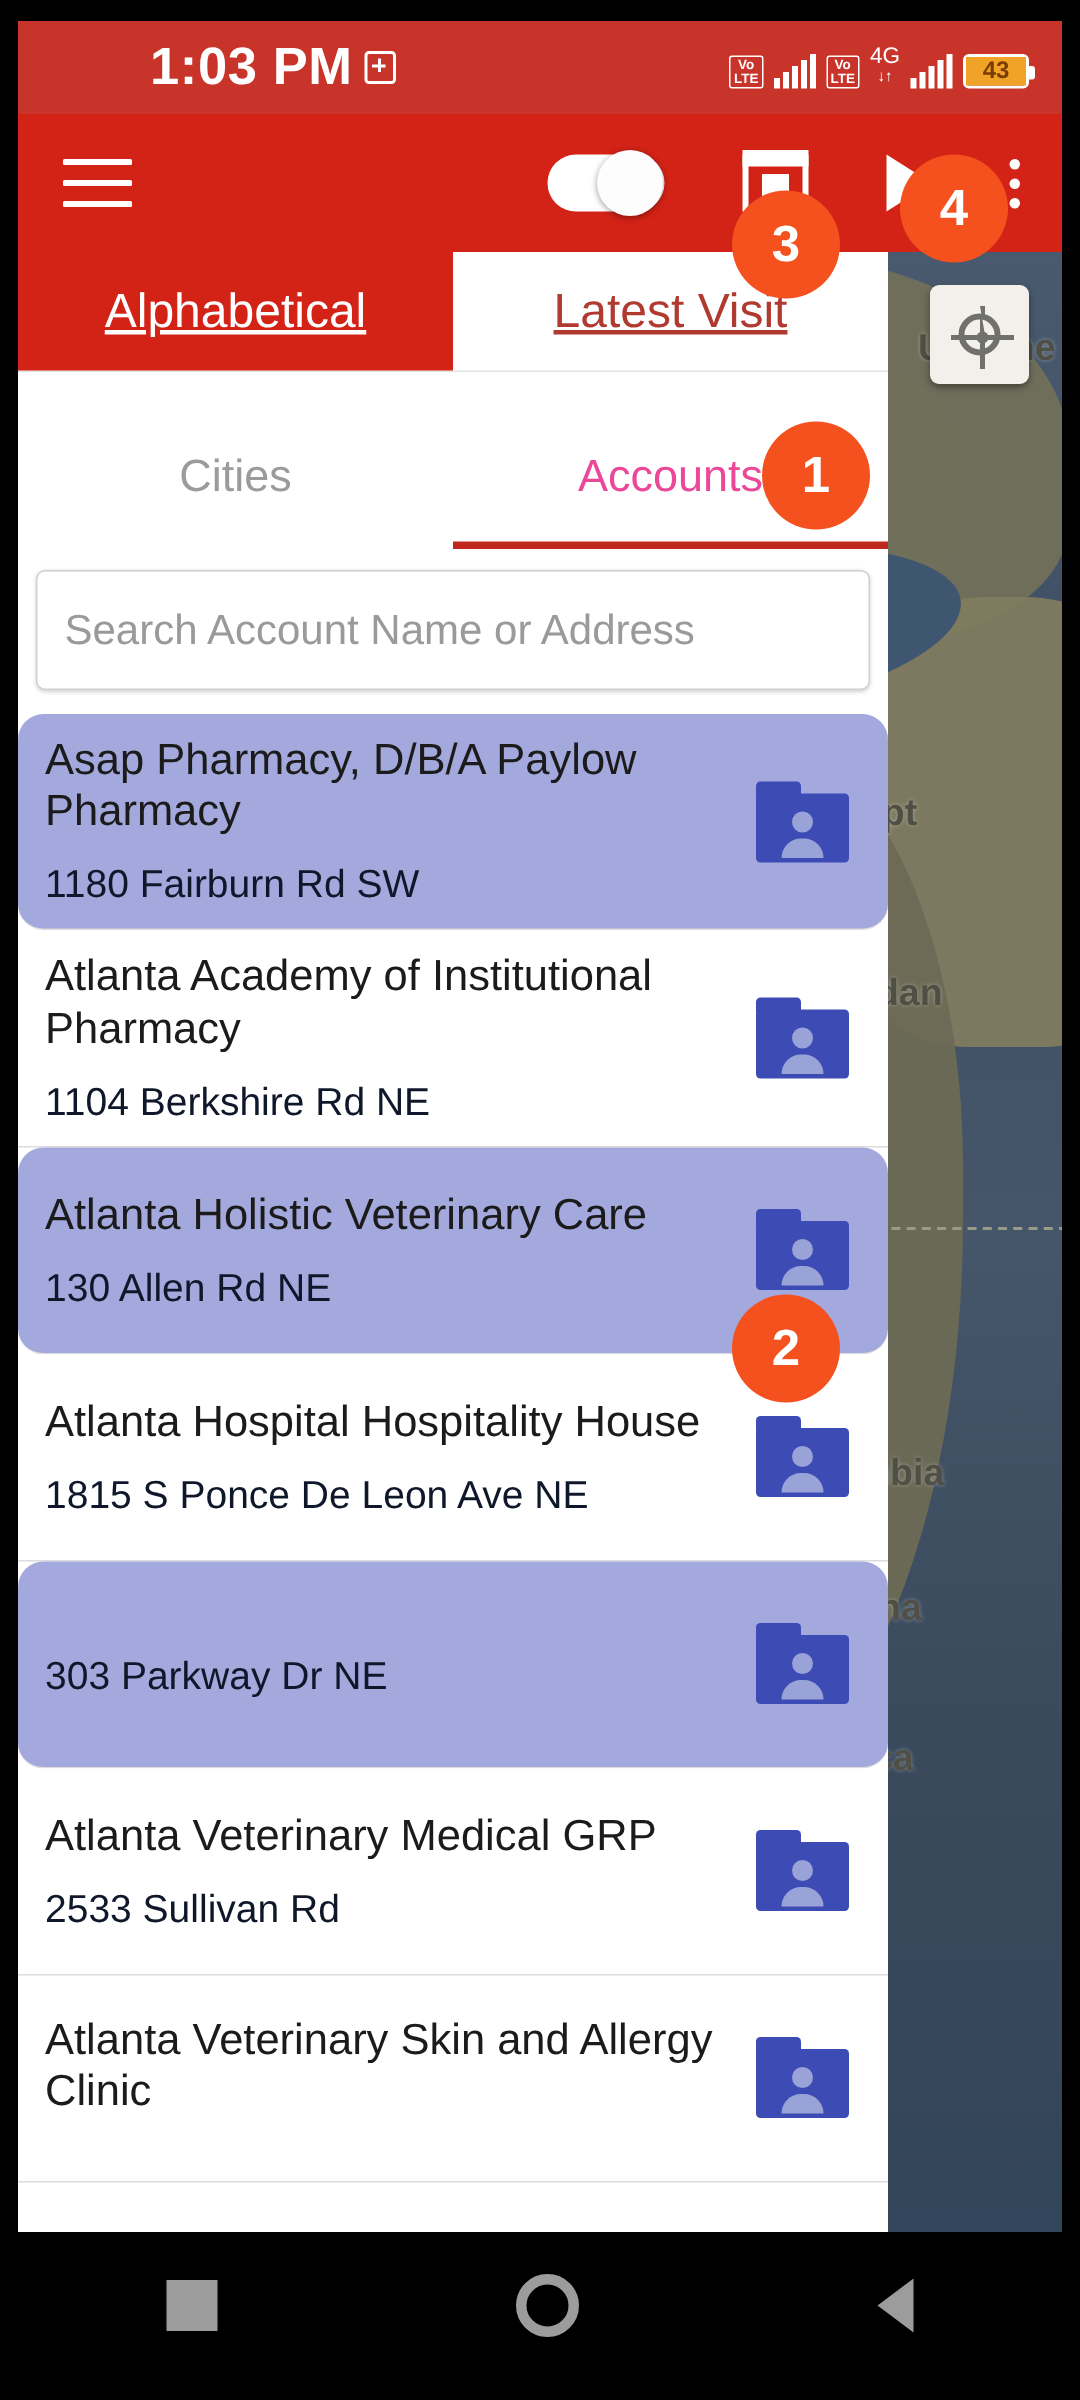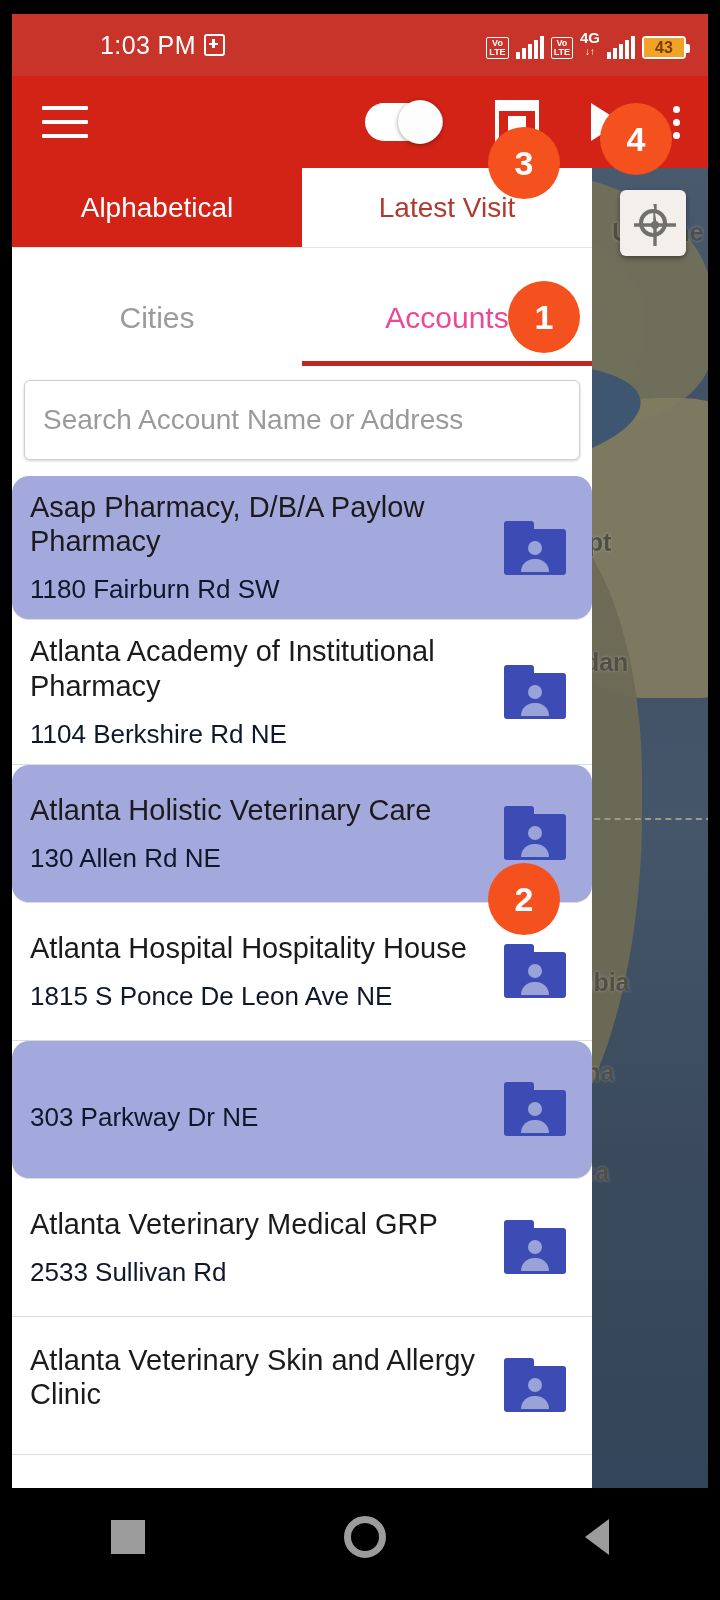--- a/index.html
+++ b/index.html
@@ -26,22 +26,22 @@
     align-items: center;
     color: #fff;
   }
   #status-left {
     display: flex;
     align-items: center;
     gap: 8px;
     margin-left: 88px;
   }
   #status-time {
-    font-size: 25px;
-    font-weight: normal;
+    font-size: 35px;
+    font-weight: bold;
     letter-spacing: .4px;
   }
   .sb-icon { display: inline-block; }
   #cal-status-icon {
     width: 21px; height: 22px;
     border: 2.5px solid #fff;
     border-radius: 3px;
     position: relative;
   }
   #cal-status-icon:before {
@@ -82,21 +82,21 @@
     height: 22px;
   }
   .bars i { display: block; width: 4px; background: #fff; }
   .bars i:nth-child(1) { height: 7px; }
   .bars i:nth-child(2) { height: 11px; }
   .bars i:nth-child(3) { height: 15px; }
   .bars i:nth-child(4) { height: 19px; }
   .bars i:nth-child(5) { height: 23px; }
   #net-type {
     font-size: 15px;
-    font-weight: bold;
+    font-weight: normal;
     line-height: 14px;
     display: flex;
     flex-direction: column;
     align-items: center;
   }
   #net-type small { font-size: 10px; }
   #battery {
     width: 44px; height: 23px;
     border: 2.5px solid #fff;
     border-radius: 4px;
@@ -308,22 +308,23 @@
     display: flex;
     height: 80px;
     background: #fff;
     border-bottom: 1px solid #e2e2e2;
   }
   .sort-tab {
     flex: 1;
     display: flex;
     align-items: center;
     justify-content: center;
-    font-size: 28px;
-    cursor: pointer;
+    font-size: 32px;
+    cursor: pointer;
+    text-decoration: underline;
   }
   .sort-tab.active {
     background: #d32216;
     color: #fff;
   }
   .sort-tab.inactive {
     color: #b03a30;
   }
   #sort-tabs-gap { height: 22px; background: #fff; }
   #cat-tabs {

